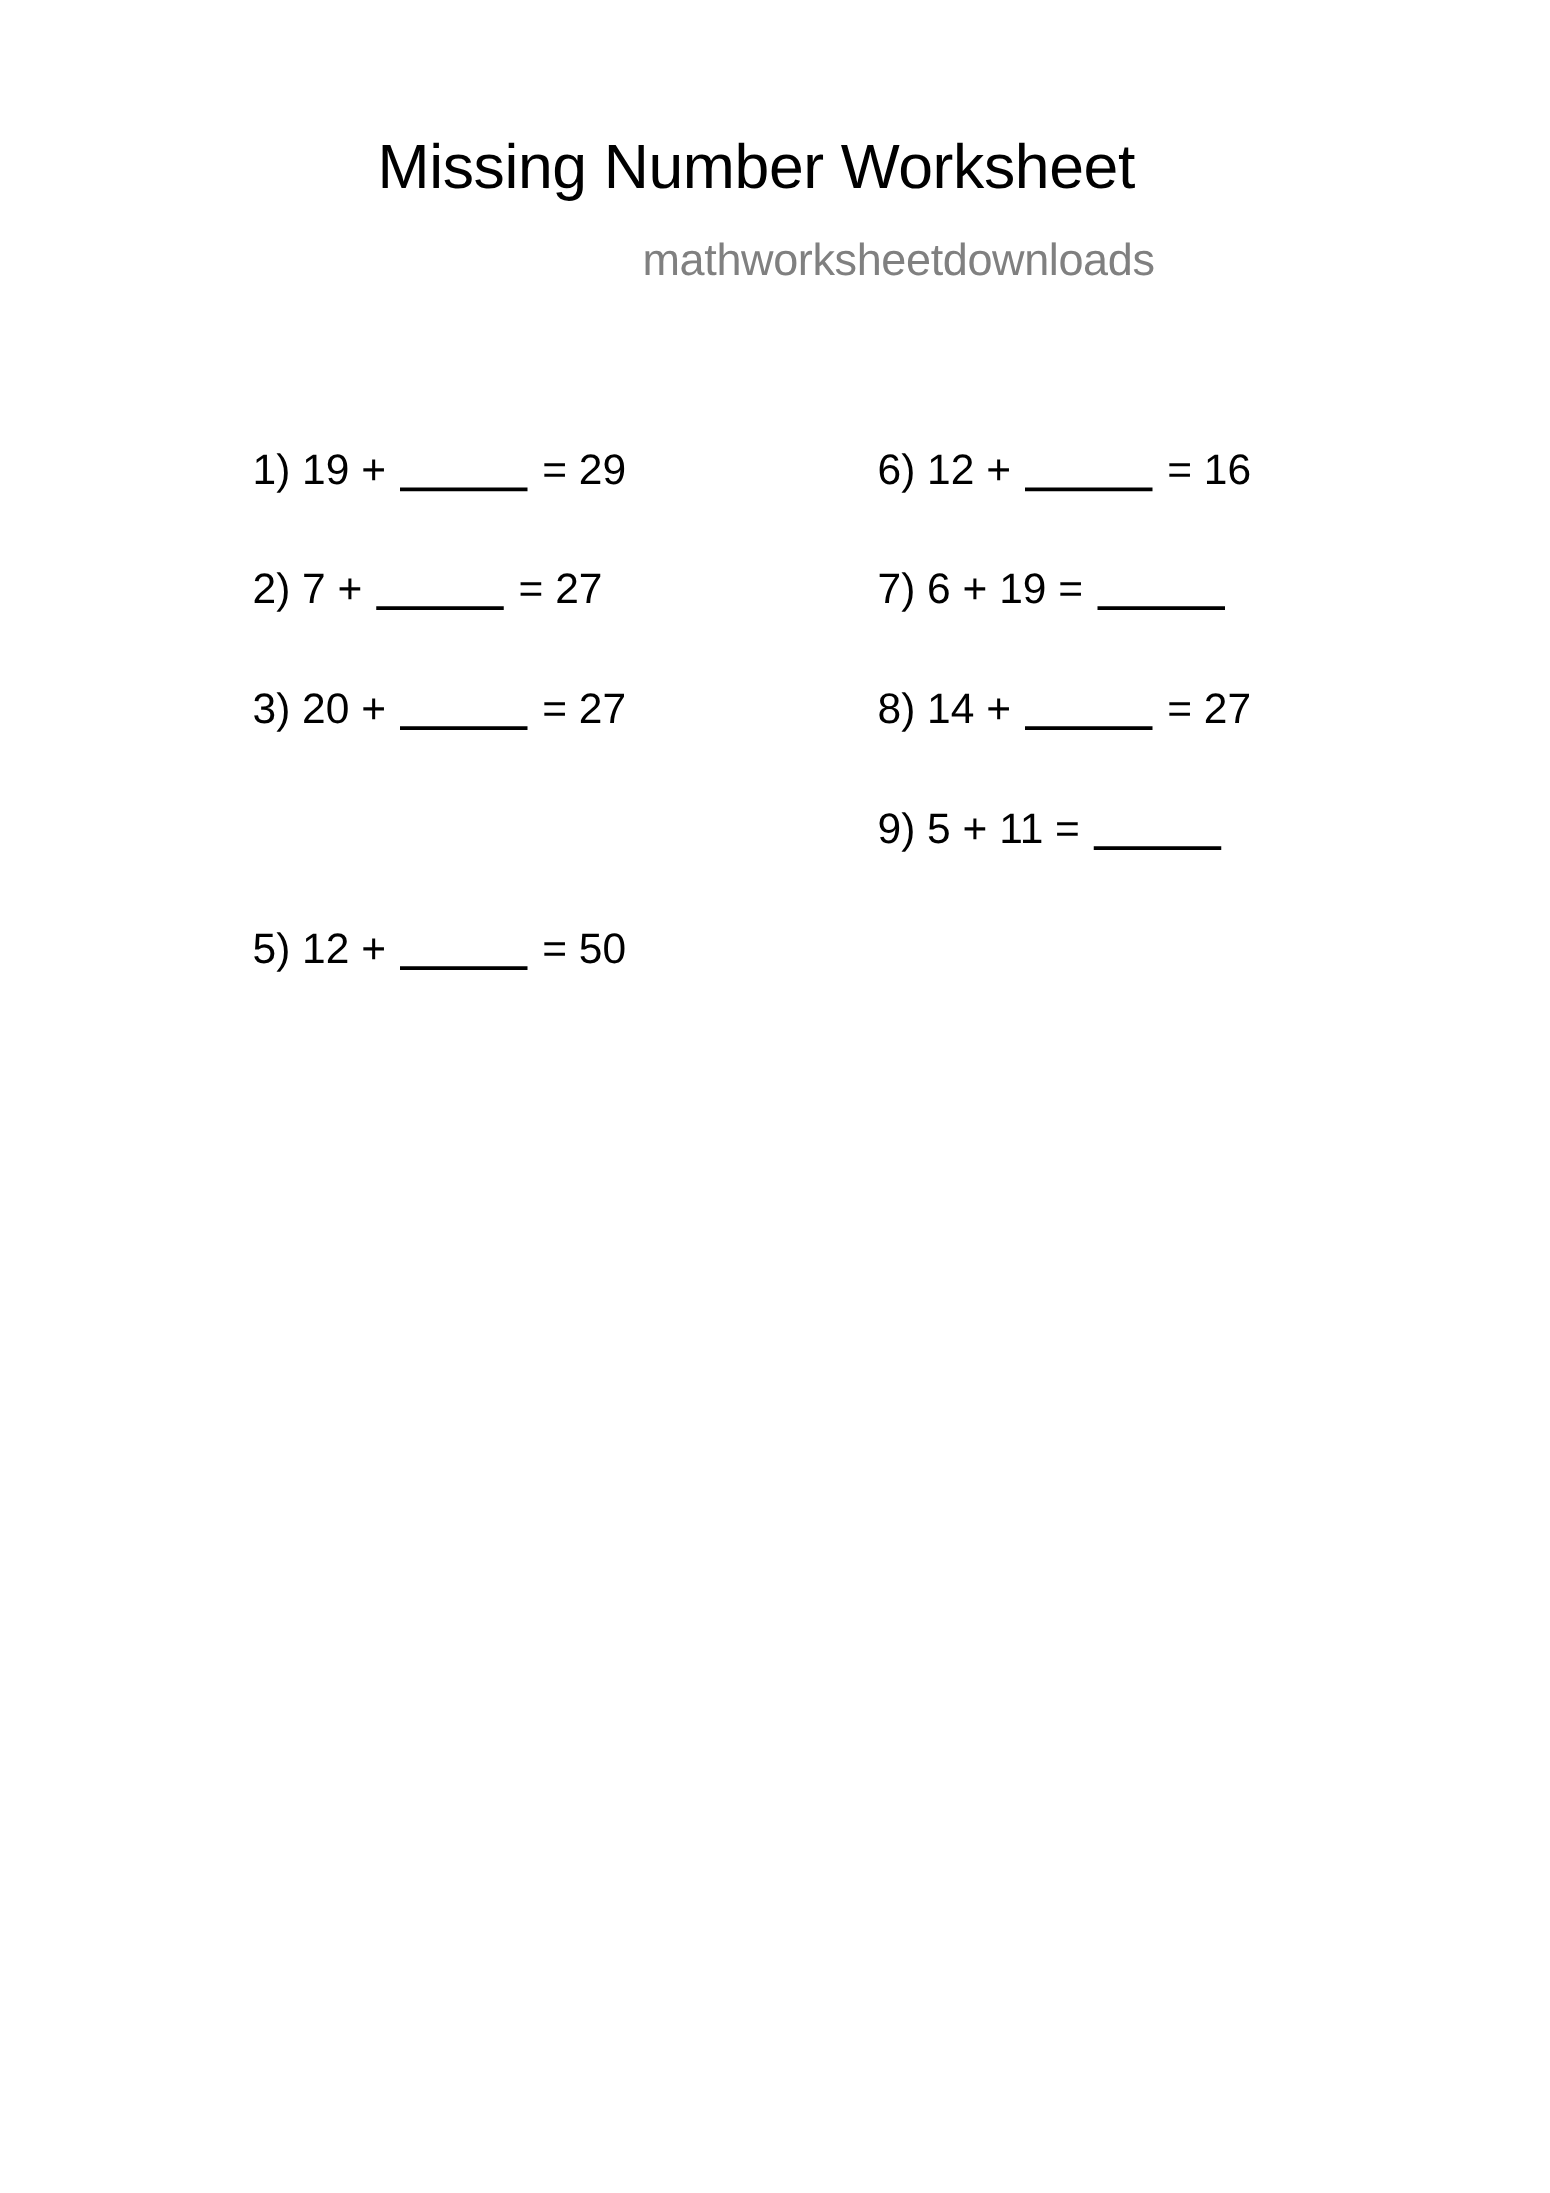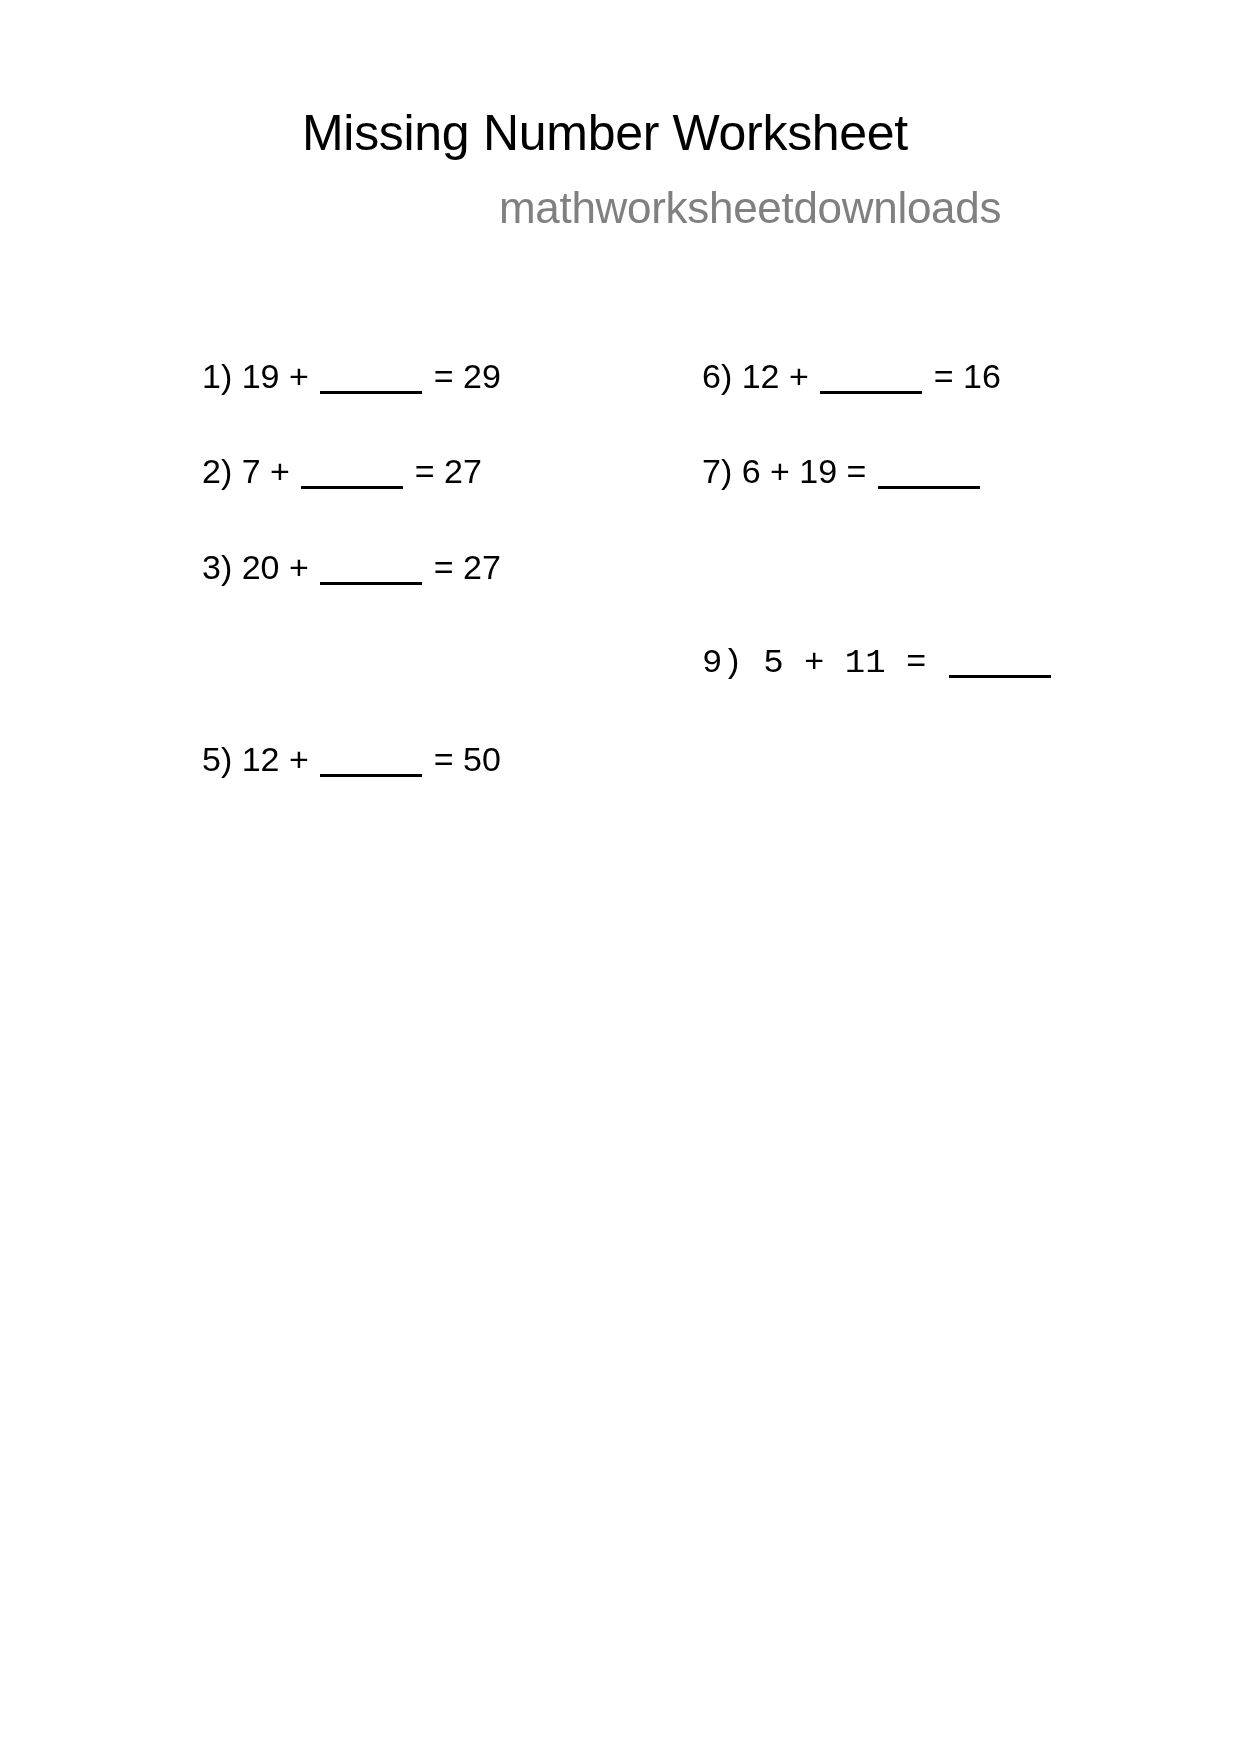--- a/index.html
+++ b/index.html
@@ -21,23 +21,23 @@
       top: 98px;
       font-size: 50px;
       line-height: 70px;
       white-space: nowrap;
       margin: 0;
       font-weight: normal;
       letter-spacing: -0.3px;
     }
     .subtitle {
       position: absolute;
-      left: 499px;
+      left: 514px;
       top: 186px;
-      font-size: 44px;
+      font-size: 36px;
       line-height: 44px;
       color: #808080;
       white-space: nowrap;
       letter-spacing: -0.3px;
     }
     .problems {
       position: absolute;
       left: 0;
       top: 0;
       width: 1240px;
@@ -97,18 +97,24 @@
     <span>6)</span>
     <span>12 +</span>
     <span class="blank"></span>
     <span>= 16</span>
   </div>
   <div class="problem" style="left:702px; top:445px;">
     <span>7)</span>
     <span>6 + 19 =</span>
     <span class="blank"></span>
   </div>
-  <div class="problem" style="left:702px; top:637px;font-family:Liberation Mono, monospace;">
+  <div class="problem" style="left:702px; top:541px;">
+    <span>8)</span>
+    <span>14 +</span>
+    <span class="blank"></span>
+    <span>= 27</span>
+  </div>
+  <div class="problem" style="left:702px; top:637px;">
     <span>9)</span>
     <span>5 + 11 =</span>
     <span class="blank"></span>
   </div>
 </div>
 
 </body></html>

